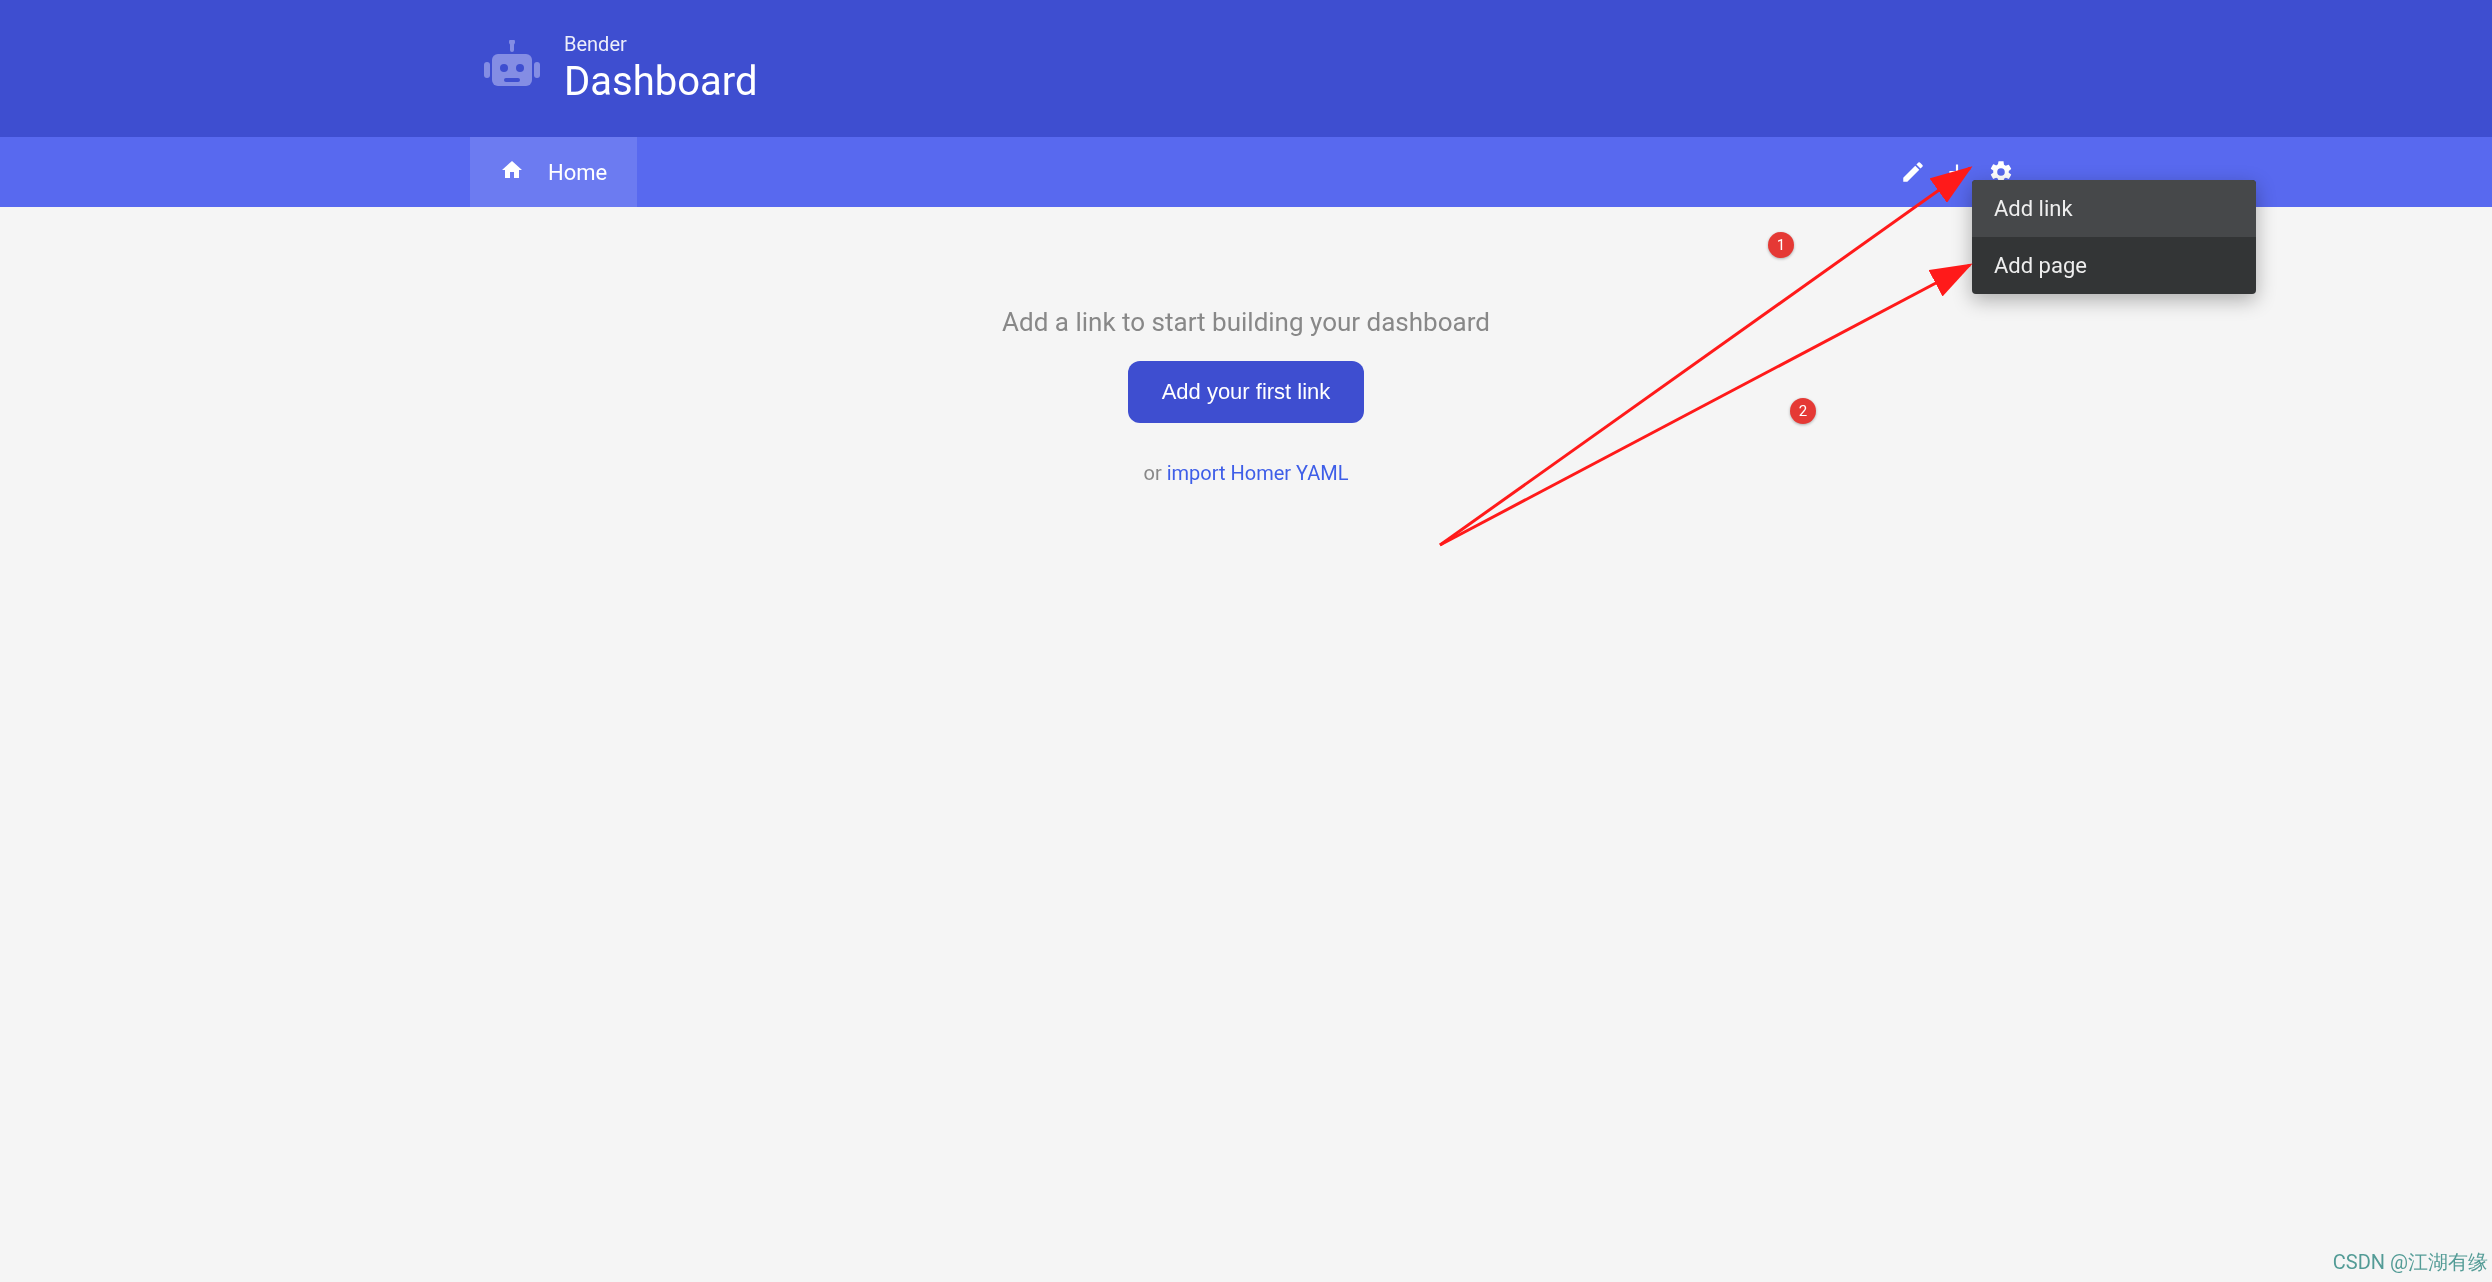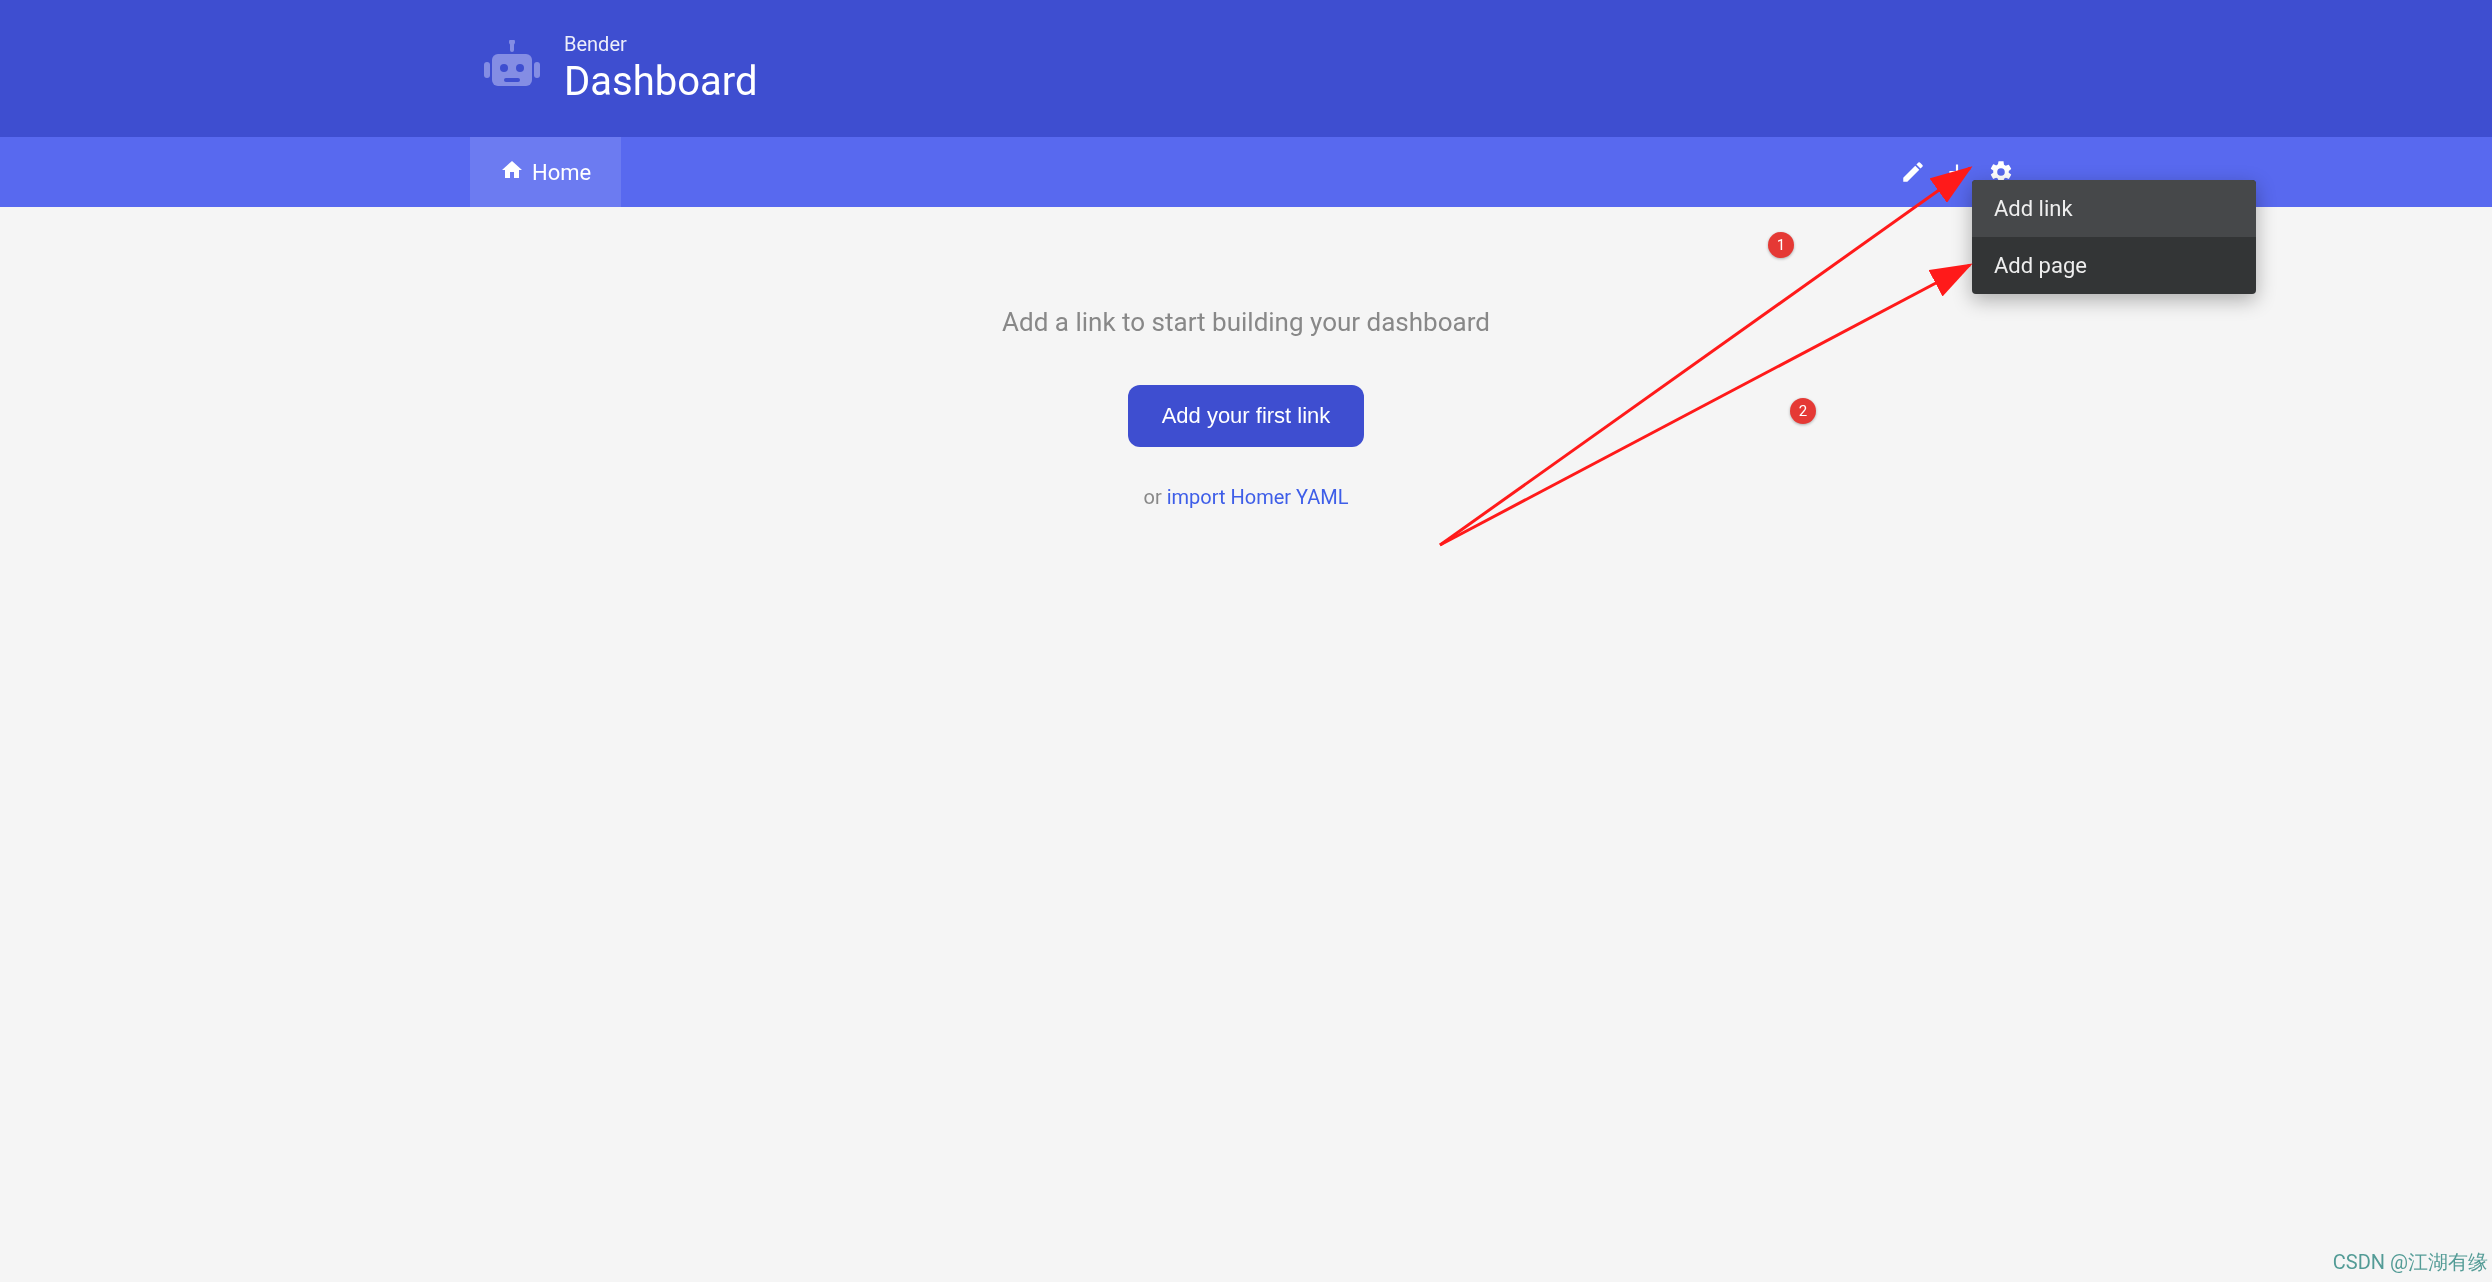--- a/index.html
+++ b/index.html
@@ -38,21 +38,21 @@
       height: 70px;
       display: flex;
       align-items: stretch;
       padding-left: 470px;
       padding-right: 470px;
       position: relative;
     }
     .nav-tab {
       display: flex;
       align-items: center;
-      gap: 8px;
+      gap: 24px;
       padding: 0 30px;
       color: #fff;
       font-size: 22px;
       background: rgba(255,255,255,0.12);
       cursor: pointer;
     }
     .nav-spacer { flex: 1; }
     .nav-actions {
       display: flex;
       align-items: center;
@@ -76,21 +76,21 @@
     }
     .empty-heading {
       font-size: 38px;
       color: #444;
       font-weight: 400;
       margin-bottom: 26px;
     }
     .empty-sub {
       font-size: 26px;
       color: #888;
-      margin-bottom: 48px;
+      margin-bottom: 24px;
     }
     .primary-btn {
       background: #3e4ed0;
       color: #fff;
       border: none;
       padding: 18px 34px;
       font-size: 22px;
       border-radius: 12px;
       cursor: pointer;
     }

